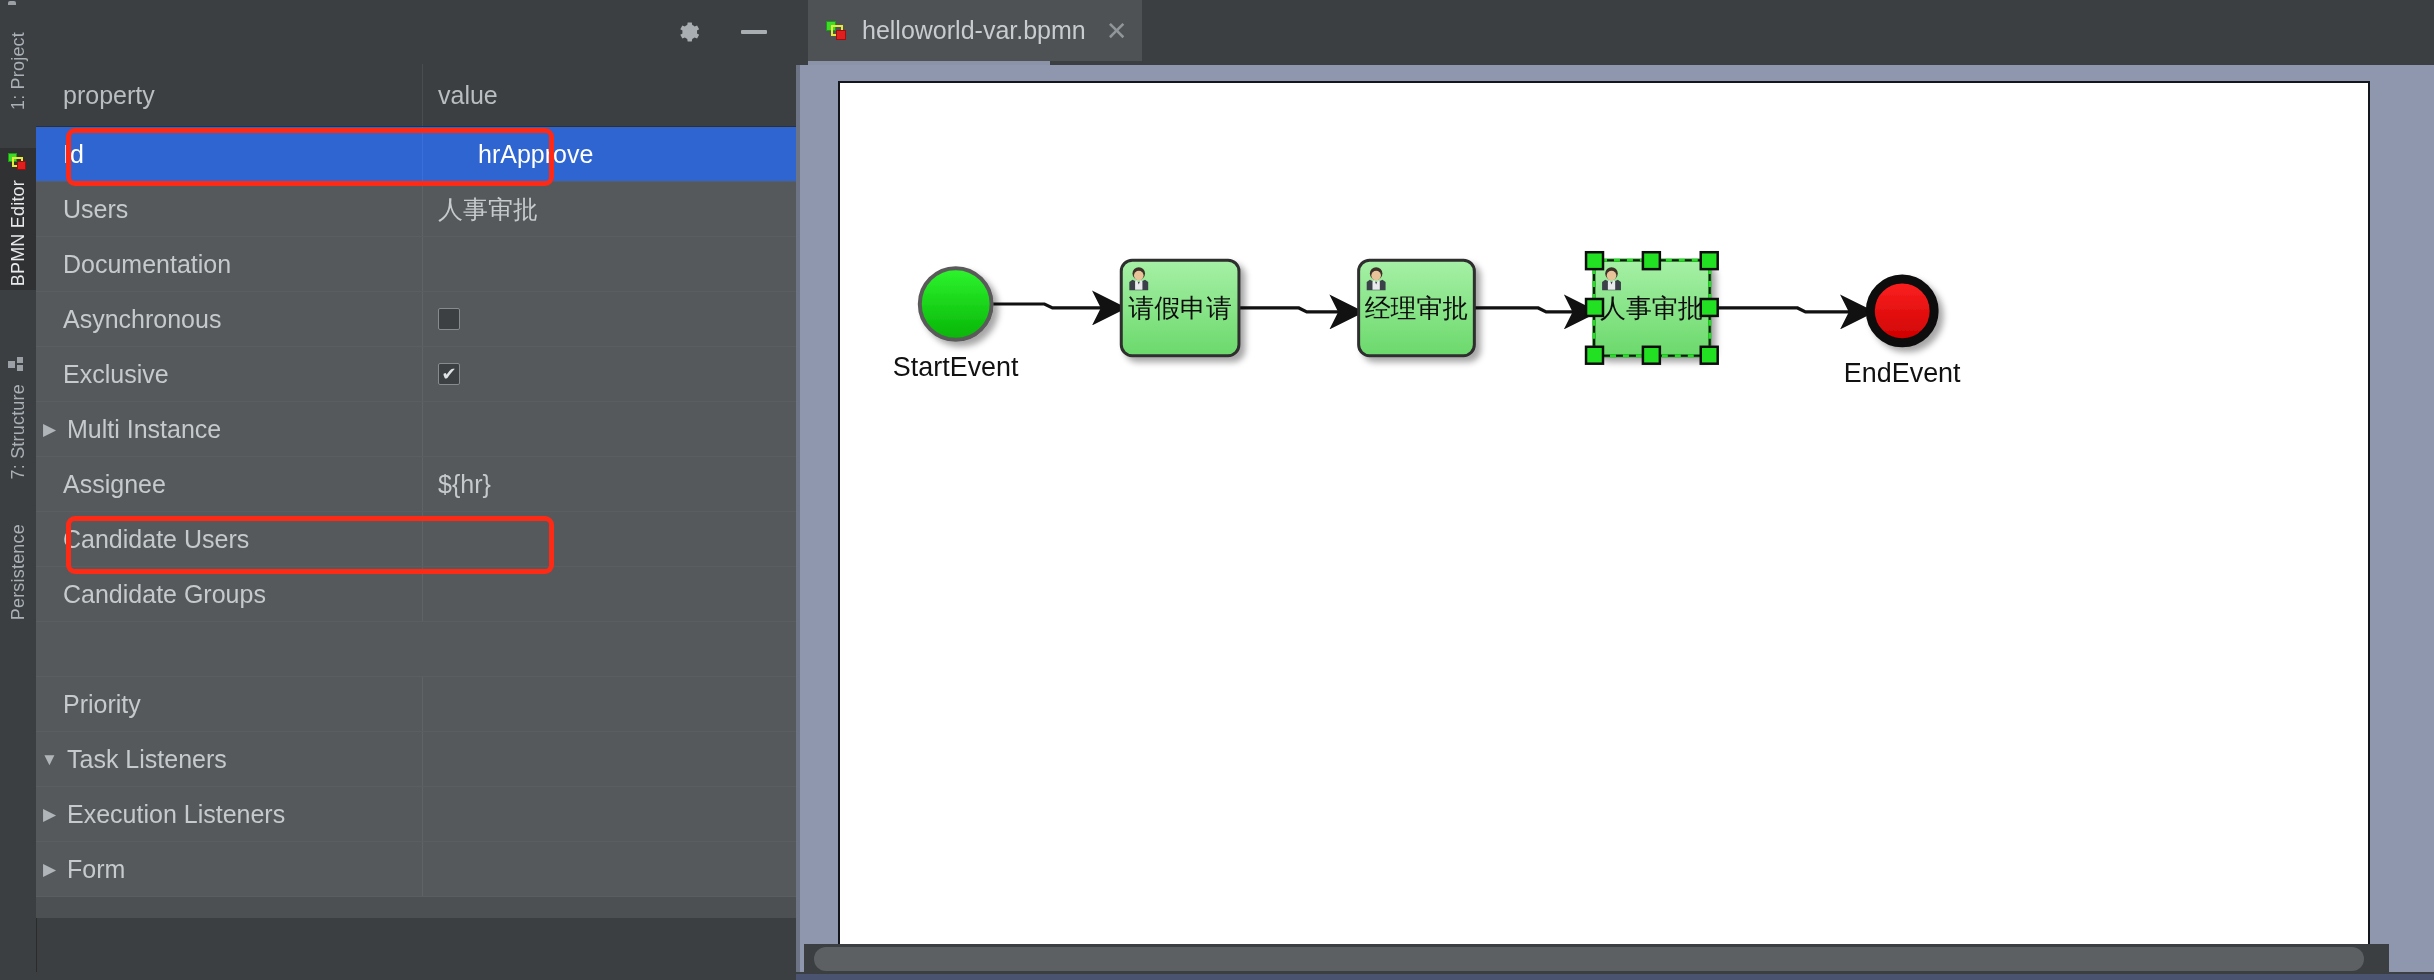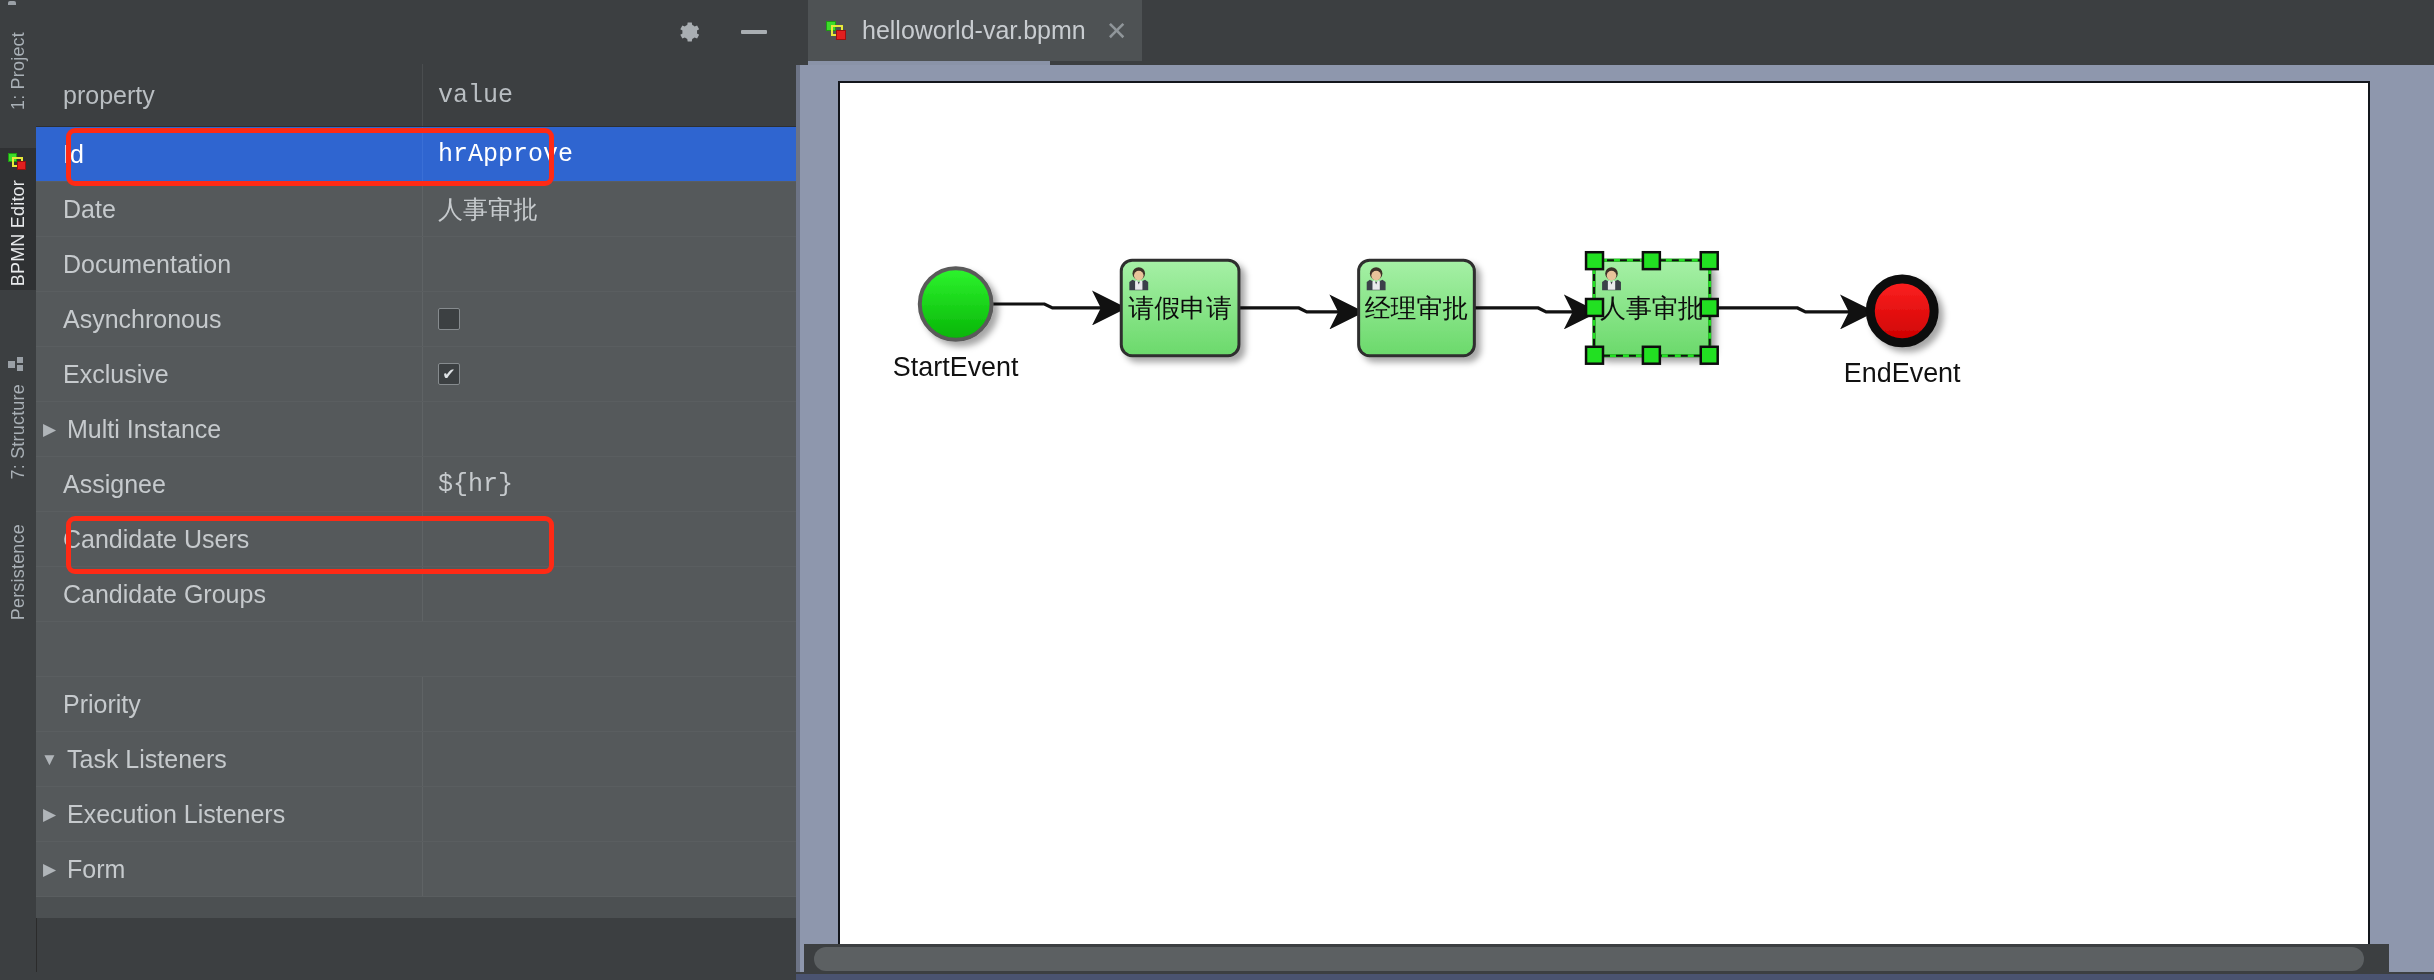--- a/index.html
+++ b/index.html
@@ -170,24 +170,24 @@
   }
   .pcell.name {
     width: 387px;
     padding-left: 27px;
     border-right: 1px solid #5f6365;
   }
   .prow.header .pcell.name { border-right: 1px solid #4a4d4f; }
   .pcell.val {
     flex: 1;
     padding-left: 15px;
-    font-family: Liberation Mono, monospace;
   }
   .prow.selected {
     background: #2f65d0;
+    gap: 40px;
   }
   .prow.selected .pcell { color: #ffffff; }
   .prow.selected .pcell.name { border-right: 1px solid #3a6fd6; }
 
   .twisty {
     position: absolute;
     left: 0px;
     width: 27px;
     text-align: center;
     color: #b0b5b9;
@@ -378,21 +378,21 @@
       <div class="prow header">
         <div class="pcell name">property</div>
         <div class="pcell val">value</div>
       </div>
       <div id="rows-host">
           <div class="prow selected">
             <div class="pcell name">Id</div>
             <div class="pcell val">hrApprove</div>
           </div>
           <div class="prow">
-            <div class="pcell name">Date</div>
+            <div class="pcell name">Users</div>
             <div class="pcell val">人事审批</div>
           </div>
           <div class="prow">
             <div class="pcell name">Documentation</div>
             <div class="pcell val"></div>
           </div>
           <div class="prow">
             <div class="pcell name">Asynchronous</div>
             <div class="pcell val">
               <span class="chk"></span>

